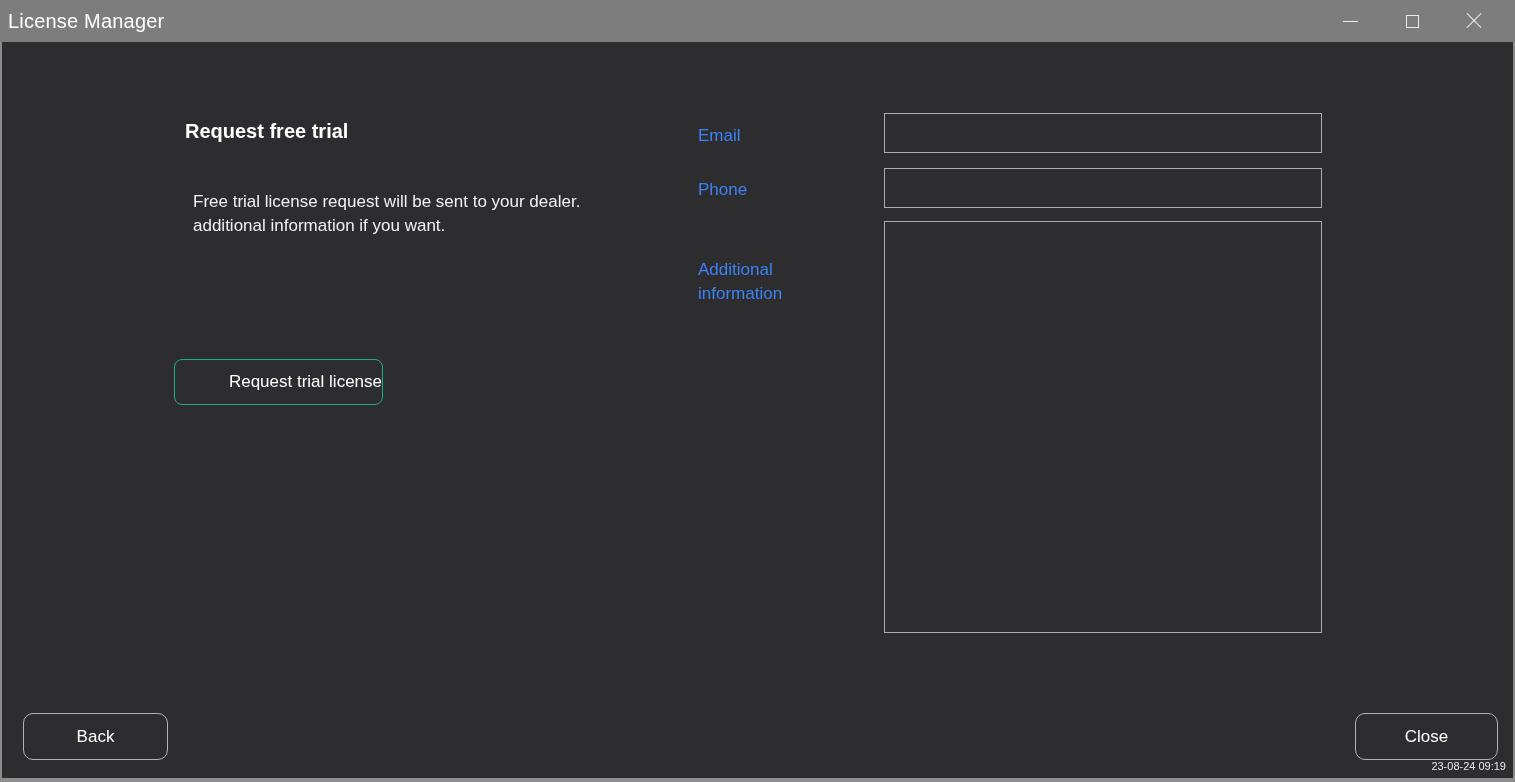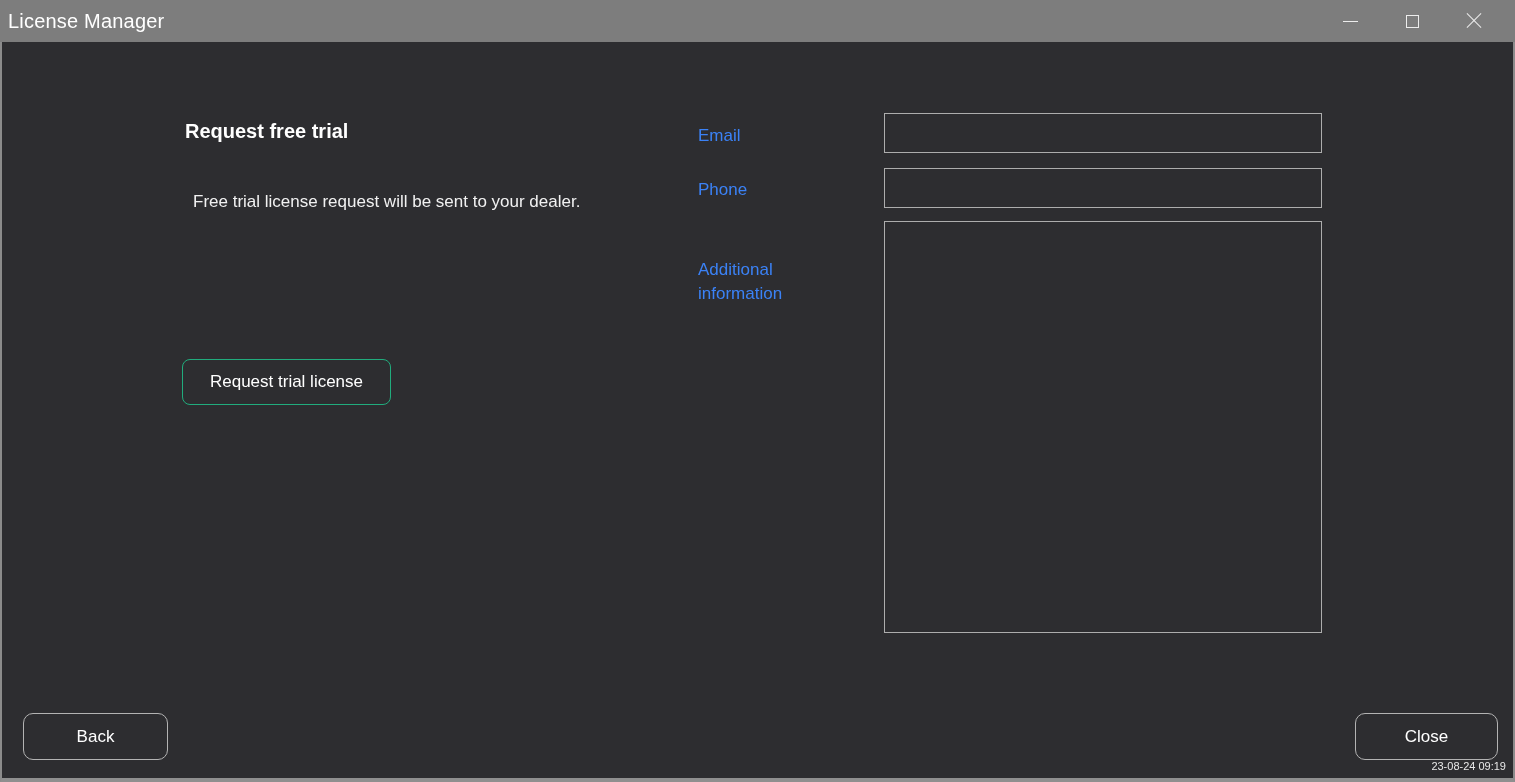--- a/index.html
+++ b/index.html
@@ -83,29 +83,30 @@
     position: absolute;
     left: 183px; top: 190px;
     width: 500px;
     color: #f1f1f1;
     font-size: 17px;
     line-height: 24px;
     margin-left: 8px;
   }
   .request-btn {
     position: absolute;
-    left: 180px; top: 359px;
+    left: 172px; top: 359px;
     width: 209px; height: 46px;
     background: transparent;
     border: 1.5px solid #21ac7d;
     border-radius: 8px;
     color: #ffffff;
     font-family: "Liberation Sans", "DejaVu Sans", sans-serif;
     font-size: 17px;
     cursor: pointer;
+    text-align: right;
   }
 
   
   .form-label {
     position: absolute;
     left: 696px;
     color: #3b82f6;
     font-size: 17px;
     line-height: 24px;
   }
@@ -174,20 +175,21 @@
       <div class="ctrl-btn">
         <span class="x-icon"></span>
       </div>
     </div>
   </div>
 
   <div class="heading">Request free trial</div>
 
   <div class="description">
     <div>Free trial license request will be sent to your dealer.</div>
+    <div>additional information if you want.</div>
   </div>
 
   <button class="request-btn">Request trial license</button>
 
   <div class="form-label label-email">Email</div>
   <div class="form-label label-phone">Phone</div>
   <div class="form-label label-additional">Additional information</div>
 
   <input type="text" class="text-input input-email" value="" style="">
   <input type="text" class="text-input input-phone" value="" style="">

